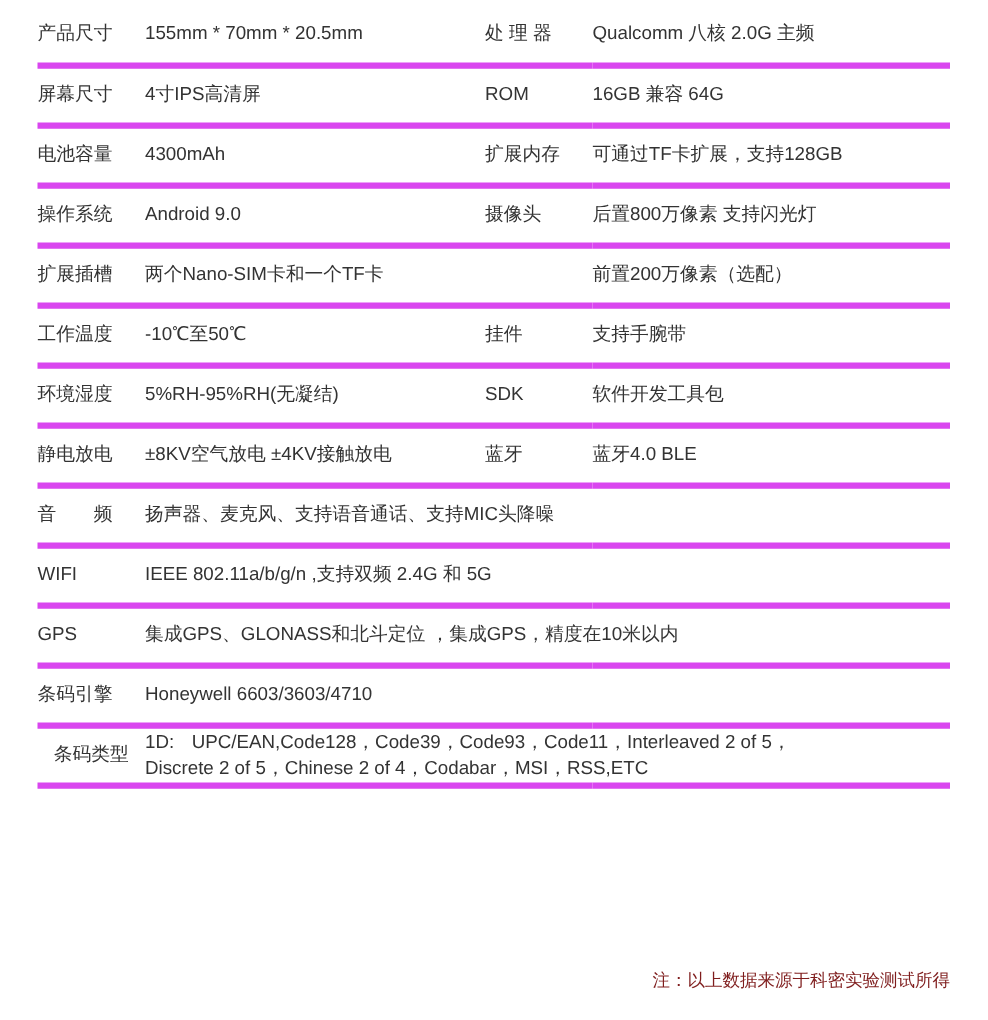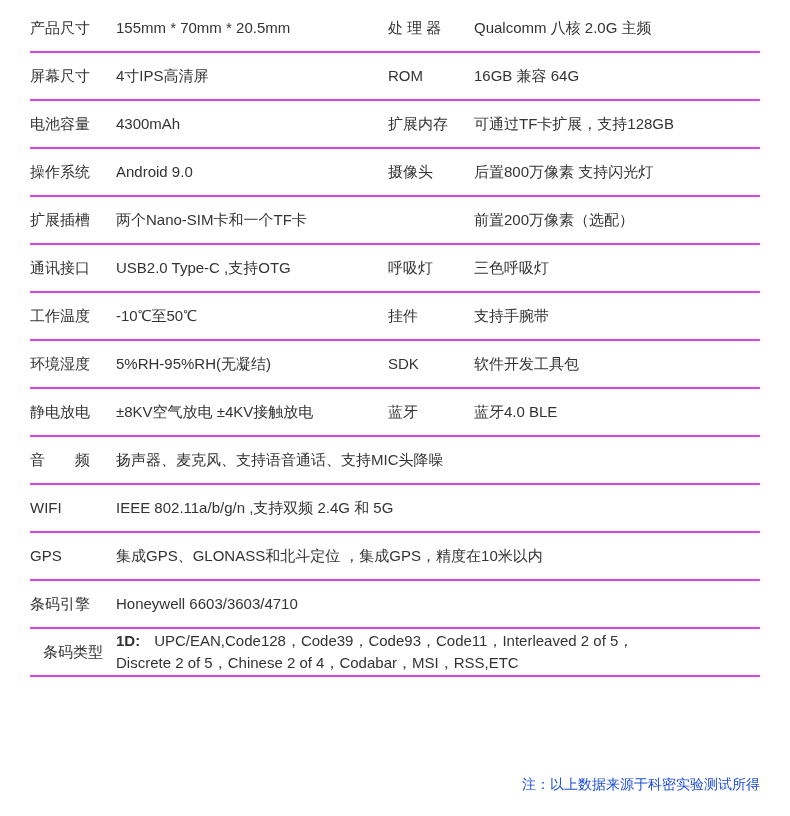--- a/index.html
+++ b/index.html
@@ -24,21 +24,21 @@
   table.spec {
     width: 730px;
     border-collapse: collapse;
     table-layout: fixed;
     margin-top: 4px;
   }
   table.spec tr {
     height: 48px;
   }
   table.spec td {
-    border-bottom: 2px solid #d946ef;
+    border-bottom: 5px solid #d946ef;
     vertical-align: middle;
     padding: 0;
     font-size: 15px;
     line-height: 1.45;
     color: #333333;
   }
   td.label {
     width: 86px;
     color: #555555;
     font-size: 14.5px;
@@ -64,29 +64,29 @@
   }
   .barcode-label {
     padding-top: 13px;
     text-align: center;
   }
   .barcode-value {
     font-size: 14.5px;
     line-height: 1.65;
   }
   .barcode-value b {
-    font-weight: bold;
+    font-weight: normal;
     margin-right: 14px;
   }
   .footnote {
     position: absolute;
     right: 30px;
     bottom: 26px;
     font-size: 14px;
-    color: #1d4ed8;
+    color: #7f1d1d;
   }
   .lastrow td {
     border-bottom: 1px solid #e3e3e3;
   }
 </style>
 </head>
 <body>
 
 <div class="sheet">
 
@@ -128,26 +128,20 @@
         <td class="value">后置800万像素 支持闪光灯</td>
       </tr>
 
       <tr>
         <td class="label">扩展插槽</td>
         <td class="value">两个Nano-SIM卡和一个TF卡</td>
         <td class="label"></td>
         <td class="value">前置200万像素（选配）</td>
       </tr>
 
-      <tr>
-        <td class="label">通讯接口</td>
-        <td class="value">USB2.0 Type-C ,支持OTG</td>
-        <td class="label">呼吸灯</td>
-        <td class="value">三色呼吸灯</td>
-      </tr>
 
       <tr>
         <td class="label">工作温度</td>
         <td class="value">-10℃至50℃</td>
         <td class="label">挂件</td>
         <td class="value">支持手腕带</td>
       </tr>
 
       <tr>
         <td class="label">环境湿度</td>

